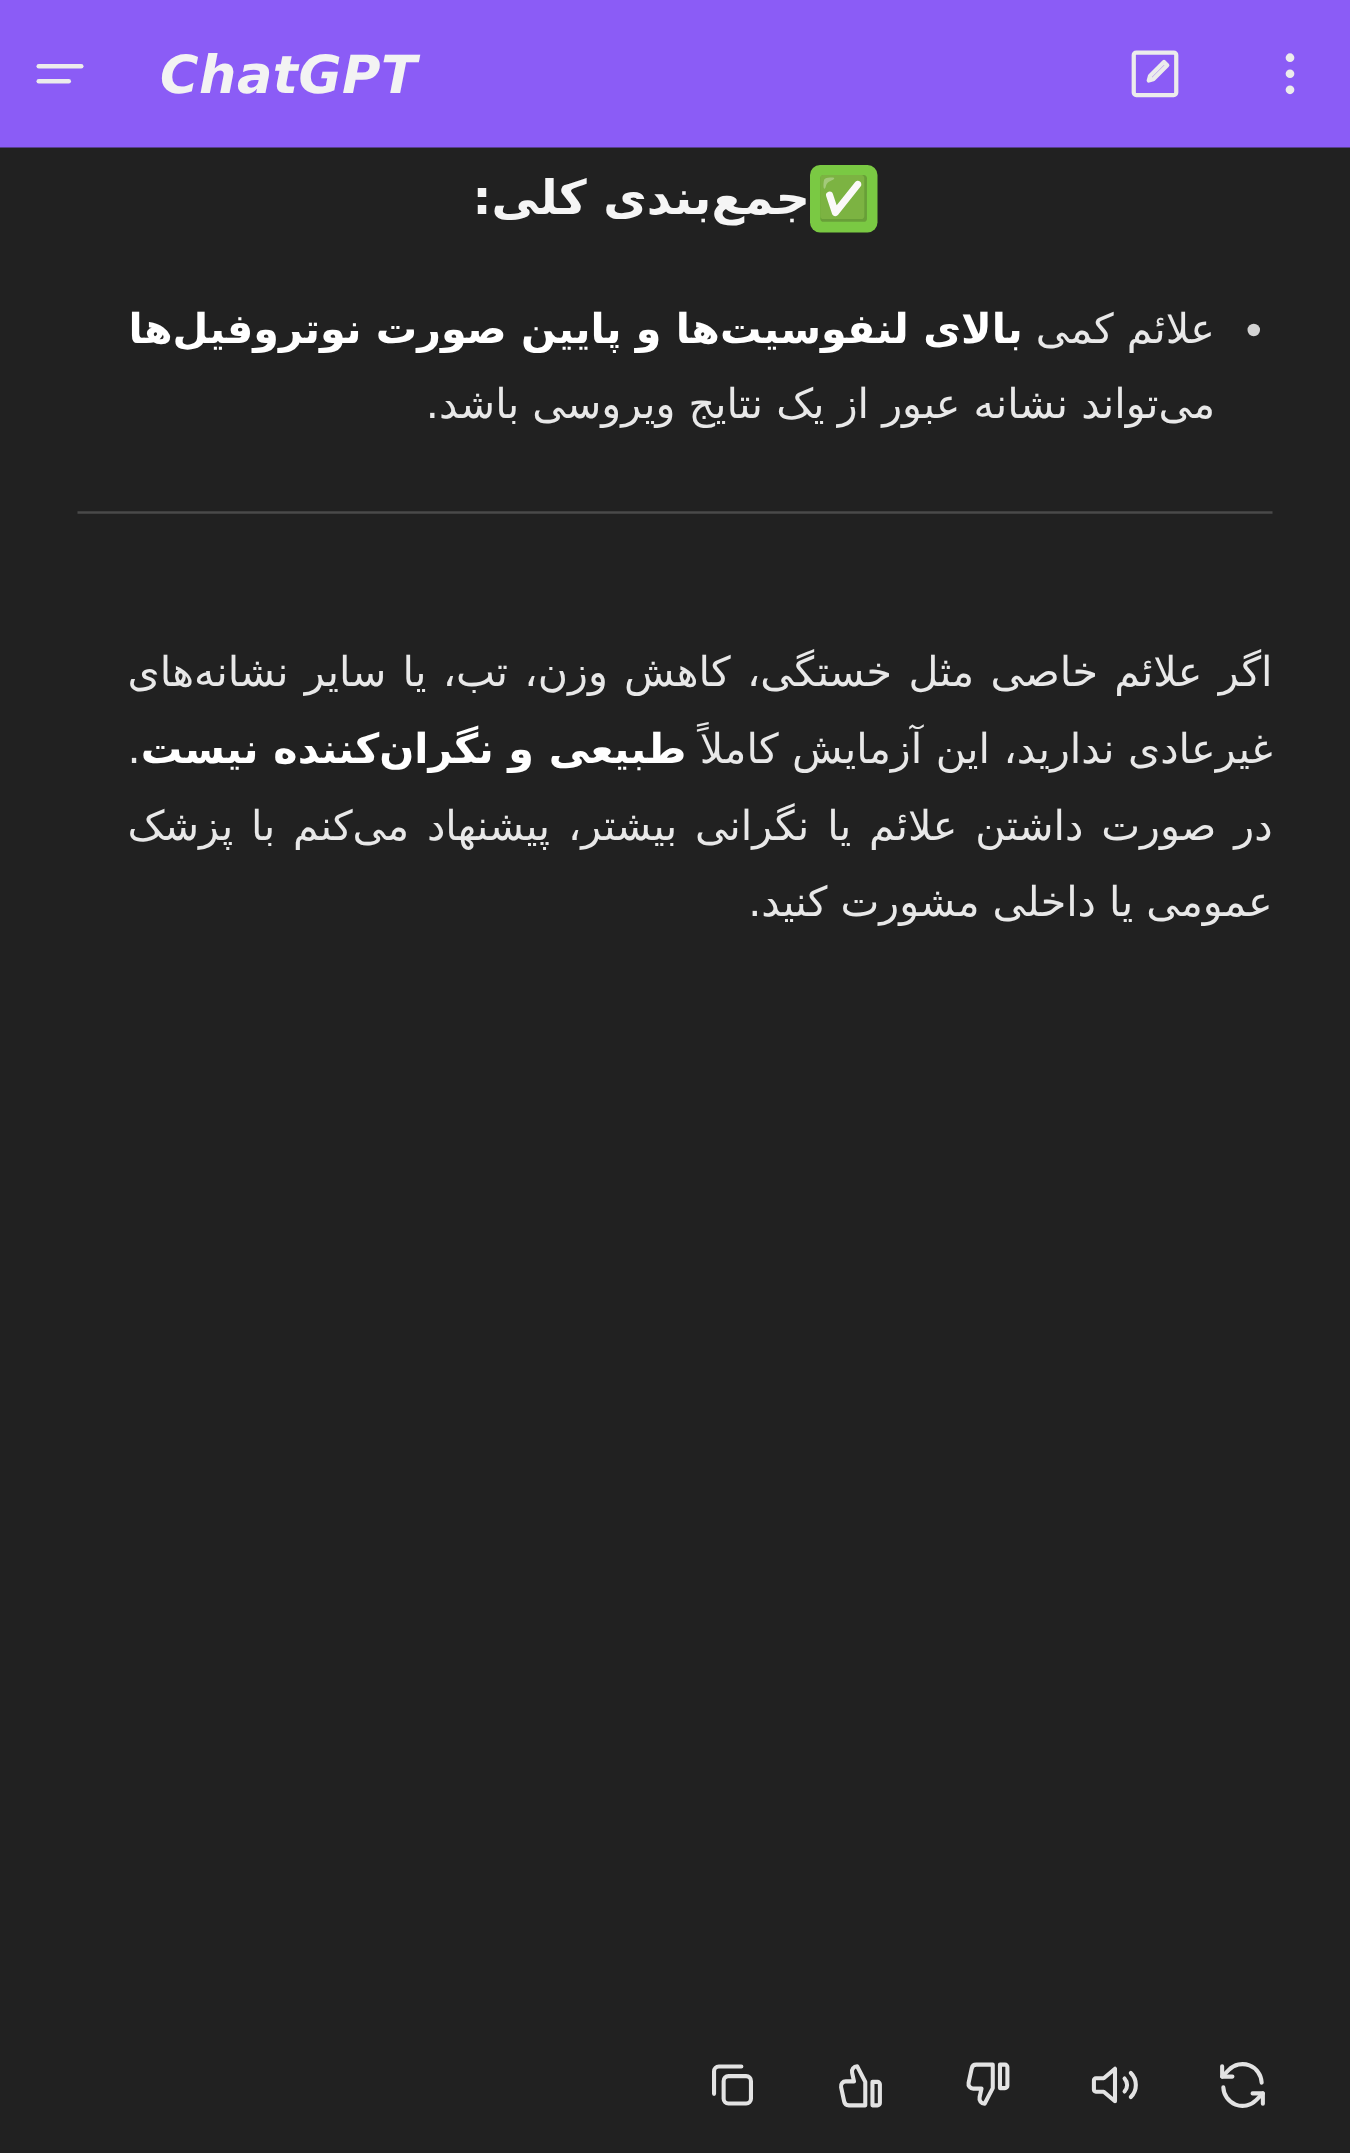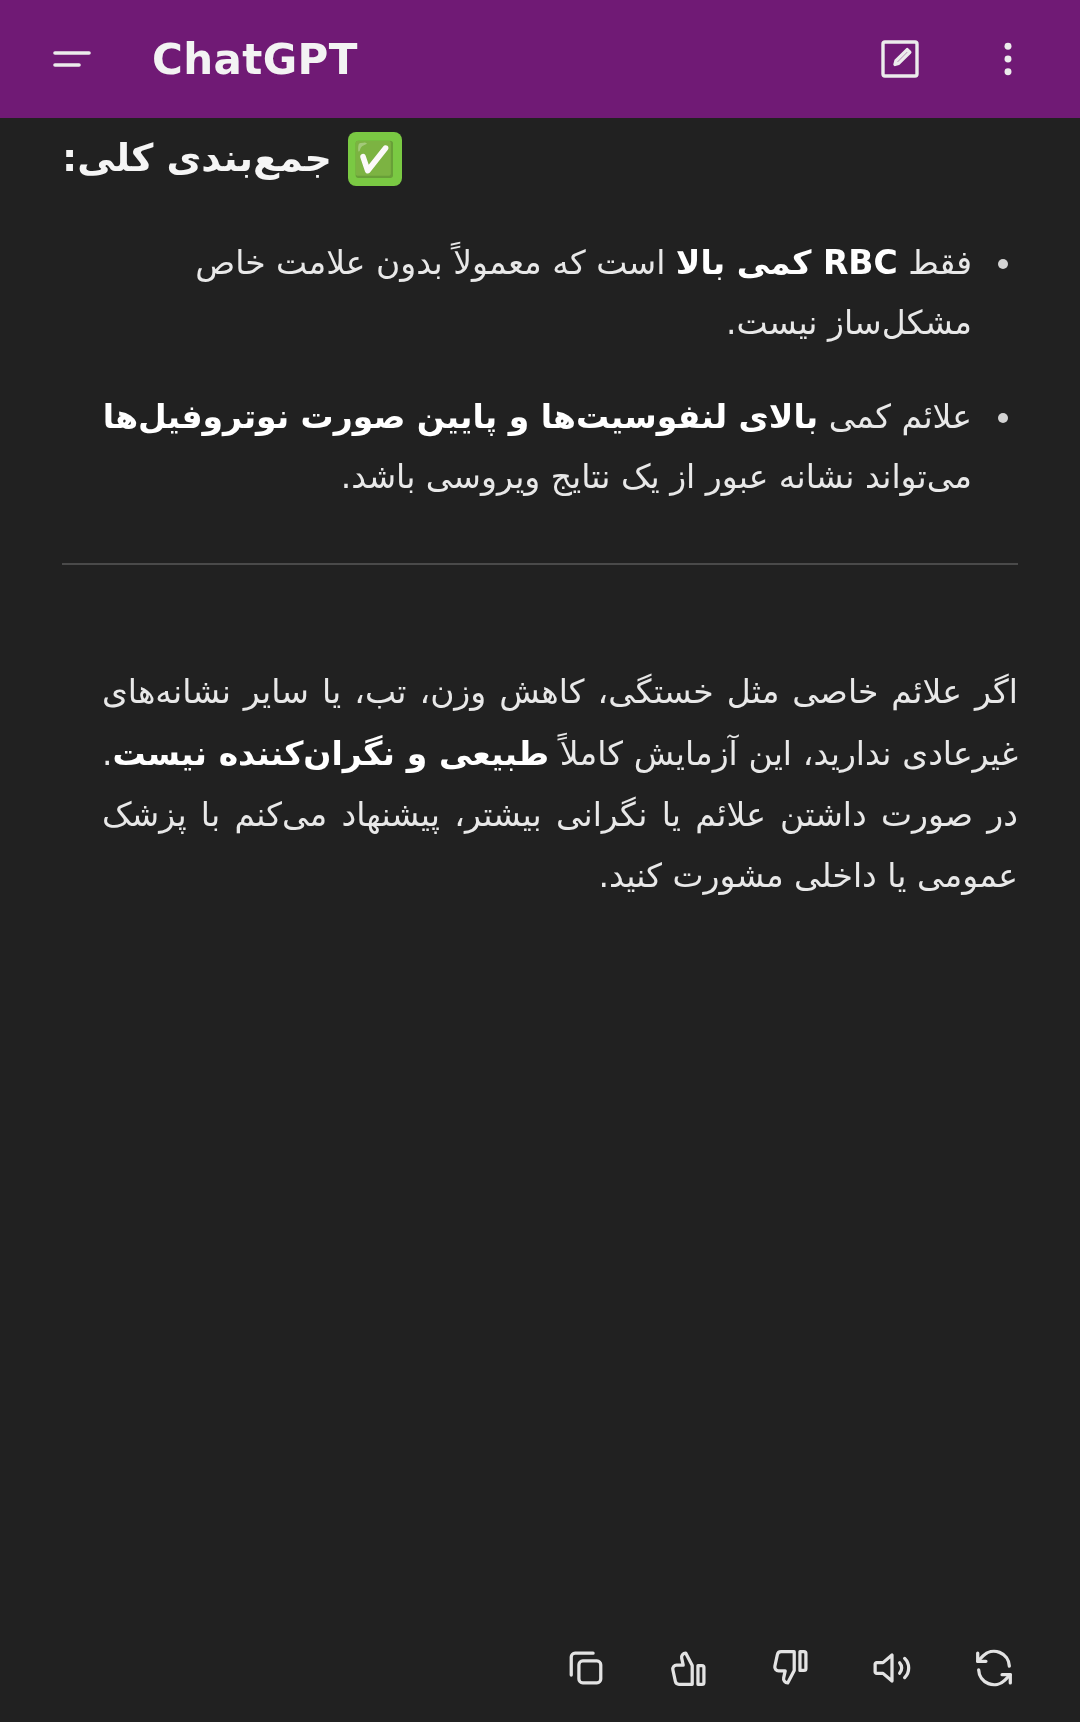--- a/index.html
+++ b/index.html
@@ -11,22 +11,23 @@
     color: #ececec;
     overflow: hidden;
   }
   body { position: relative; }
 
   
   .topbar {
     height: 118px;
     display: flex;
     align-items: center;
-    padding: 0 44px;
-    background: #701a75;
+    padding: 0 20px;
+    background: #8b5cf6;
+    font-style: italic;
   }
   .topbar-left,
   .topbar-right {
     display: flex;
     align-items: center;
     gap: 52px;
   }
   .topbar-left { order: 1; }
   .topbar-spacer { flex: 1; order: 2; }
   .topbar-right { order: 3; }
@@ -57,23 +58,23 @@
 
   .section-heading {
     font-size: 38px;
     font-weight: 700;
     line-height: 1.5;
     margin-top: 12px;
     margin-bottom: 46px;
     color: #f5f5f5;
     display: flex;
     align-items: center;
-    justify-content: flex-start;
+    justify-content: center;
     flex-direction: row-reverse;
-    gap: 16px;
+    gap: 0;
   }
   .check-emoji {
     display: inline-flex;
     align-items: center;
     justify-content: center;
     width: 54px;
     height: 54px;
     background: #7ac943;
     border-radius: 8px;
     color: #ffffff;
@@ -179,21 +180,20 @@
 </div>
 
 <div class="conversation">
 
   <div class="section-heading">
     <span>جمع‌بندی کلی:</span>
     <span class="check-emoji">✅</span>
   </div>
 
   <ul class="bullets">
-    <li><span>فقط </span><b>RBC کمی بالا</b><span> است که معمولاً بدون علامت خاص مشکل‌ساز نیست.</span></li>
     <li><span>علائم کمی </span><b>بالای لنفوسیت‌ها و پایین صورت نوتروفیل‌ها</b><span> می‌تواند نشانه عبور از یک نتایج ویروسی باشد.</span></li>
   </ul>
 
   <hr class="divider">
 
   <p class="para"><span>اگر علائم خاصی مثل خستگی، کاهش وزن، تب، یا سایر نشانه‌های غیرعادی ندارید، این آزمایش کاملاً </span><b>طبیعی و نگران‌کننده نیست</b><span>. در صورت داشتن علائم یا نگرانی بیشتر، پیشنهاد می‌کنم با پزشک عمومی یا داخلی مشورت کنید.</span></p>
 </div>
 
 <div class="actions">
   <span class="action-icon">

